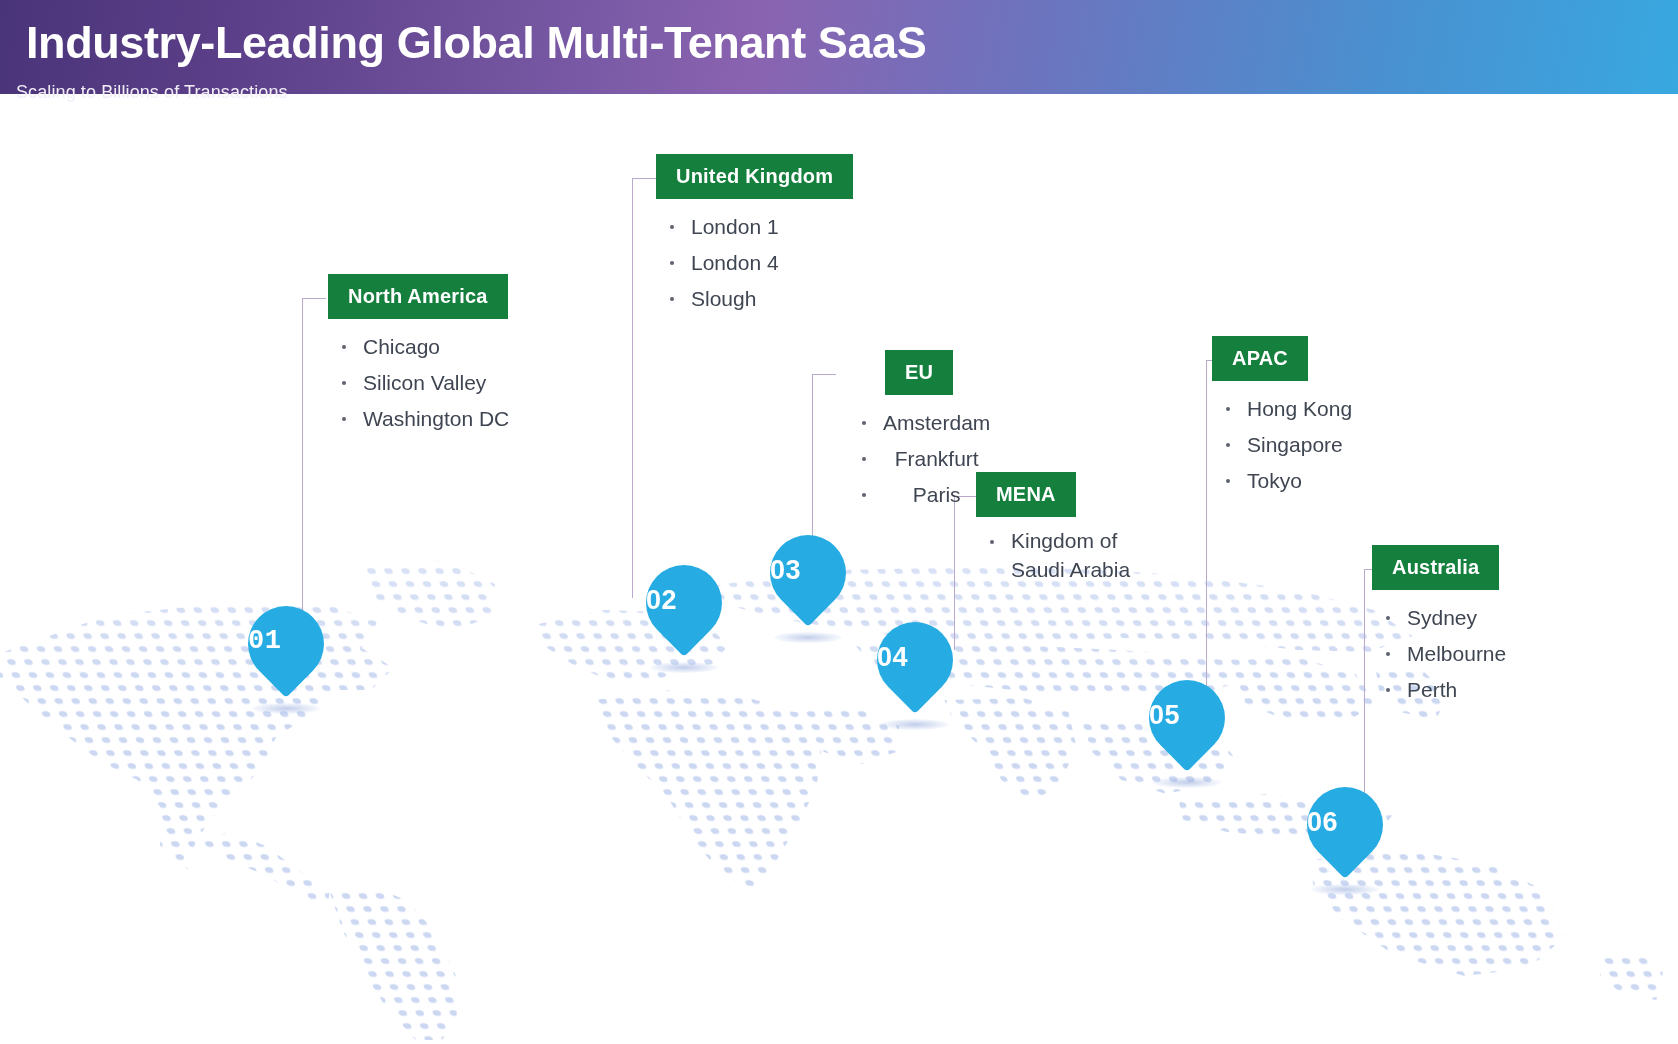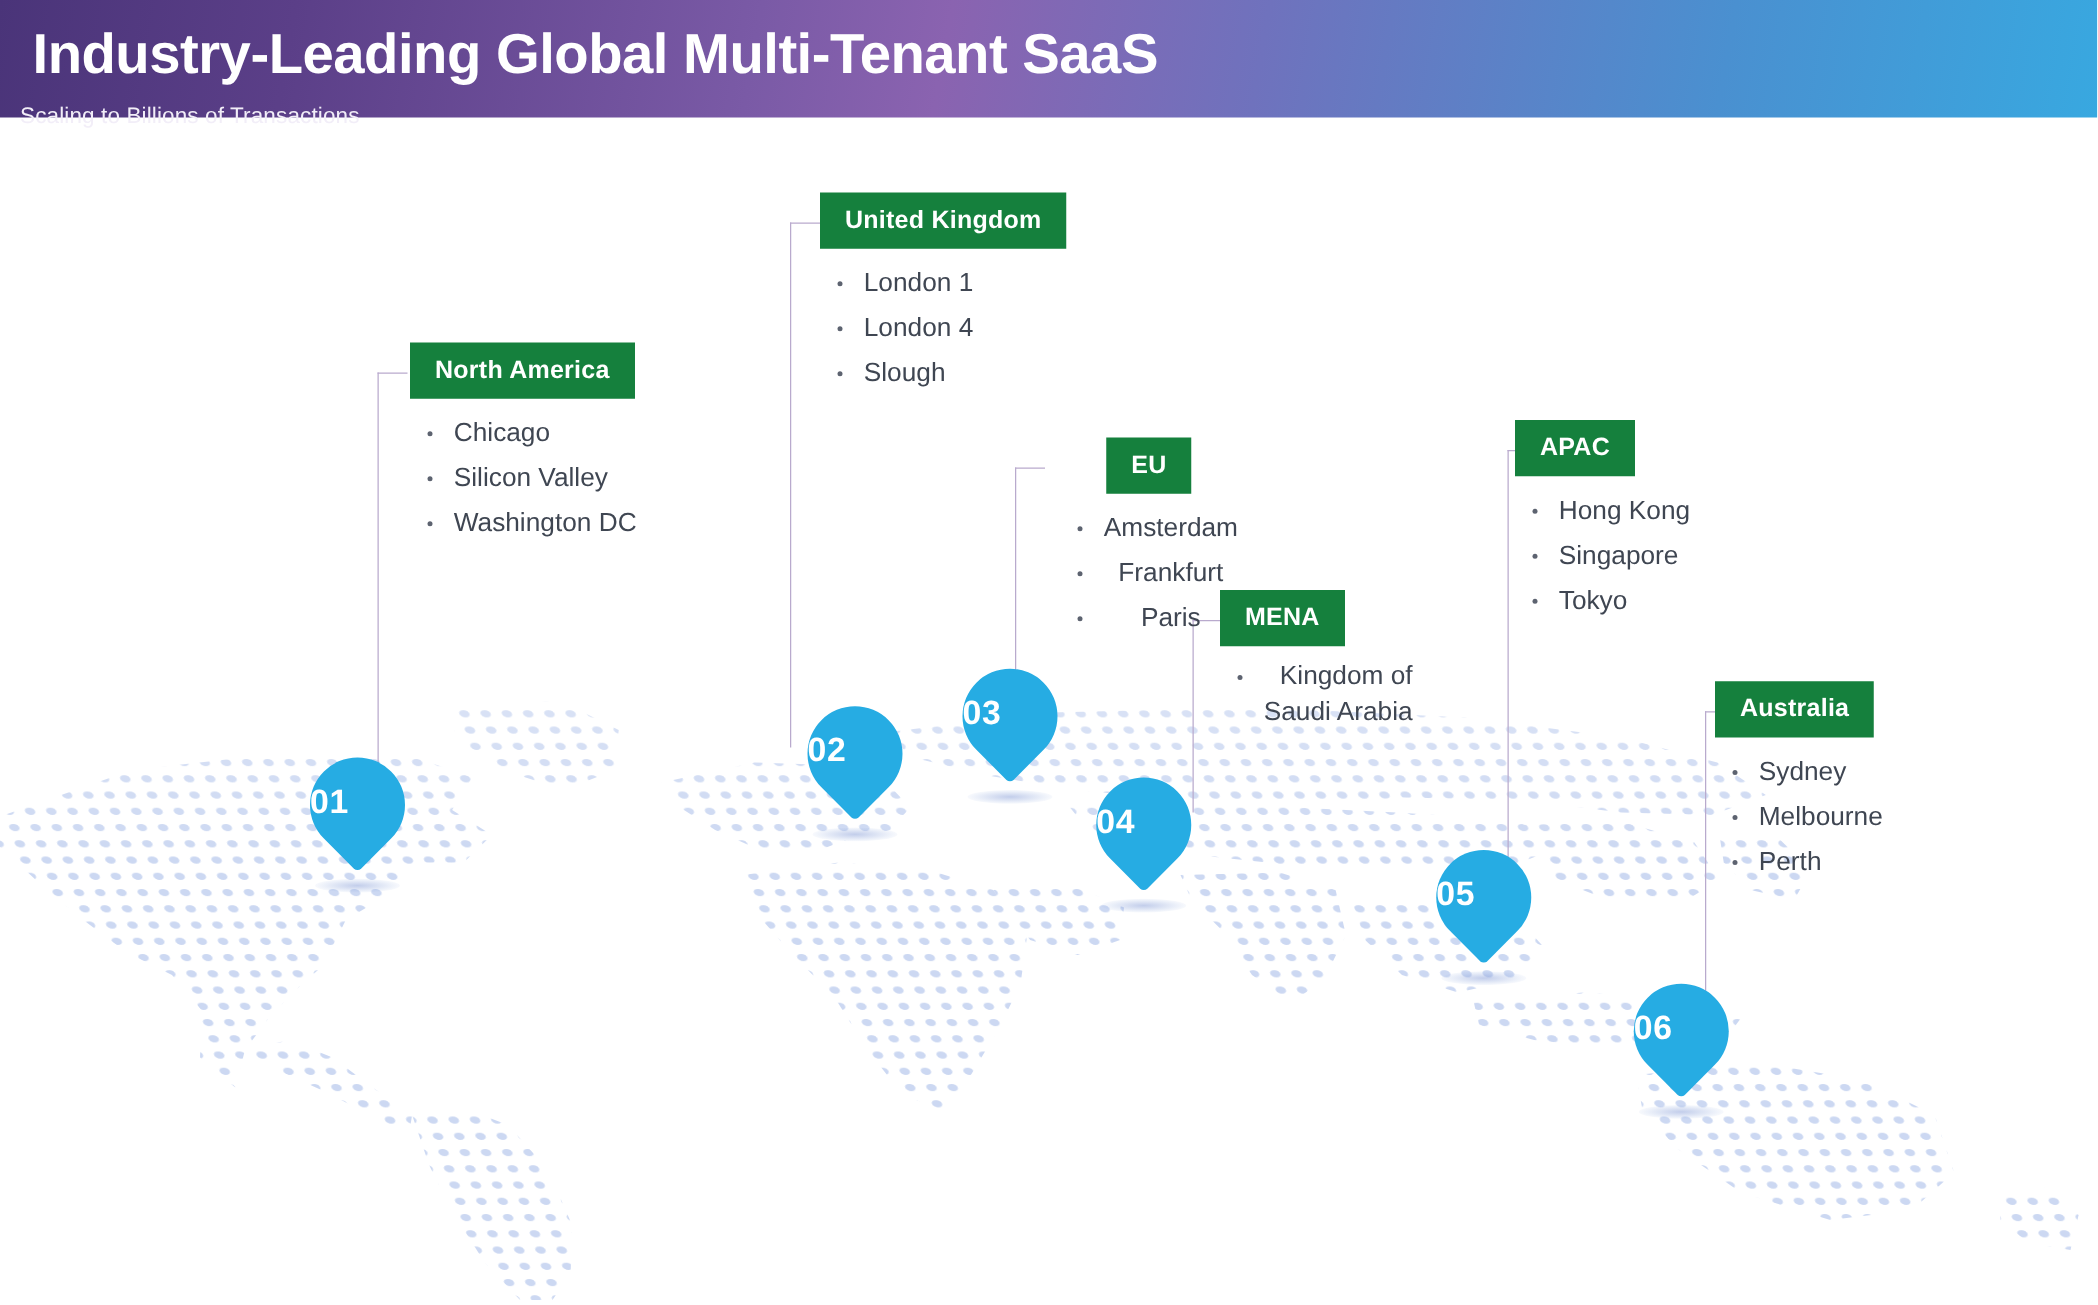--- a/index.html
+++ b/index.html
@@ -104,21 +104,21 @@
   .region-list li::before {
     content: "";
     position: absolute;
     left: 0;
     top: 16px;
     width: 4px;
     height: 4px;
     border-radius: 50%;
     background: #5d6370;
   }
-  .region-list li.two-line { line-height: 1.38; text-align: right; }
+  .region-list li.two-line { line-height: 1.38; }
   .region-list li.two-line::before { top: 13px; }
 
   
   .pin {
     position: absolute;
     width: 76px;
     height: 104px;
   }
   .pin-shape {
     position: absolute;
@@ -284,21 +284,21 @@
 
   <div class="region" style="left:1372px; top:545px;">
     <div class="region-badge">Australia</div>
     <ul class="region-list">
       <li>Sydney</li>
       <li>Melbourne</li>
       <li>Perth</li>
     </ul>
   </div>
 
-  <div class="pin" style="left:248px; top:606px;">
+  <div class="pin" style="left:248px; top:606px;font-family:Liberation Mono, monospace;">
     <div class="pin-shape"></div>
     <div class="pin-num">01</div>
     <div class="pin-shadow"></div>
   </div>
 
   <div class="pin" style="left:646px; top:565px;">
     <div class="pin-shape"></div>
     <div class="pin-num">02</div>
     <div class="pin-shadow"></div>
   </div>

